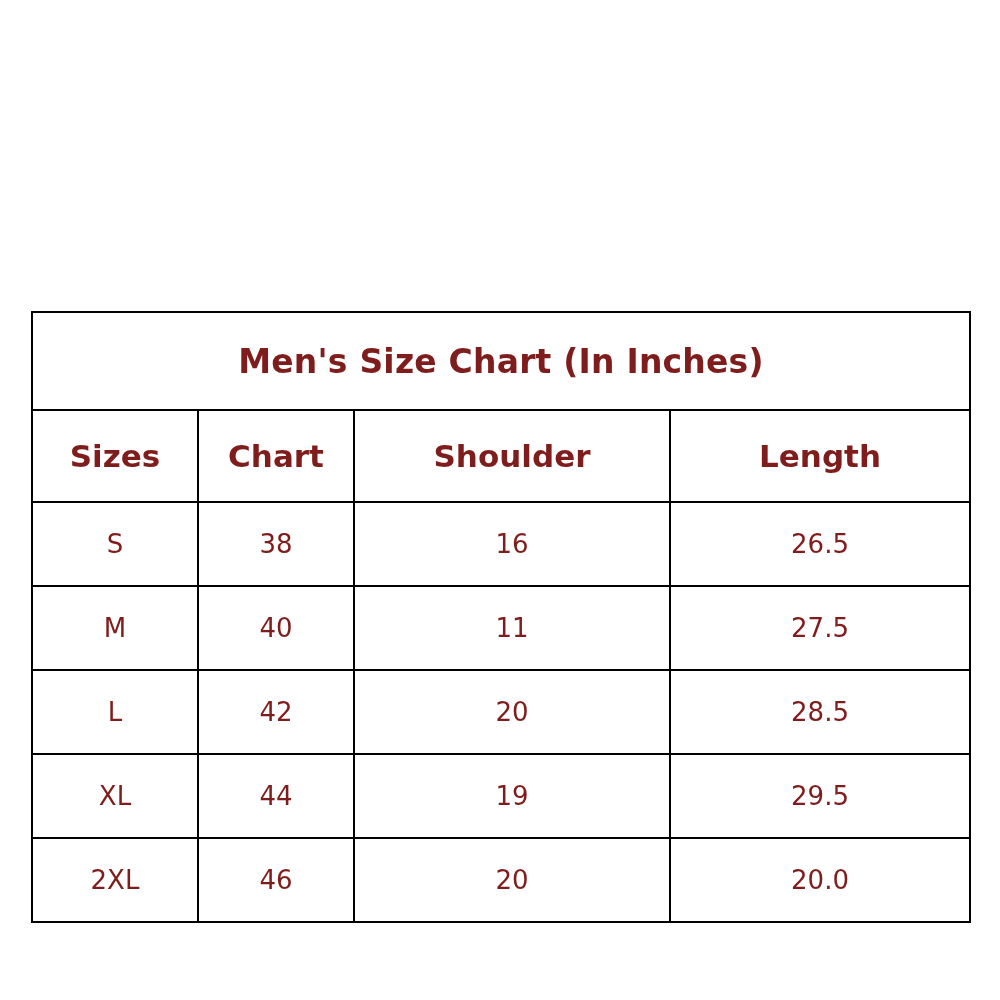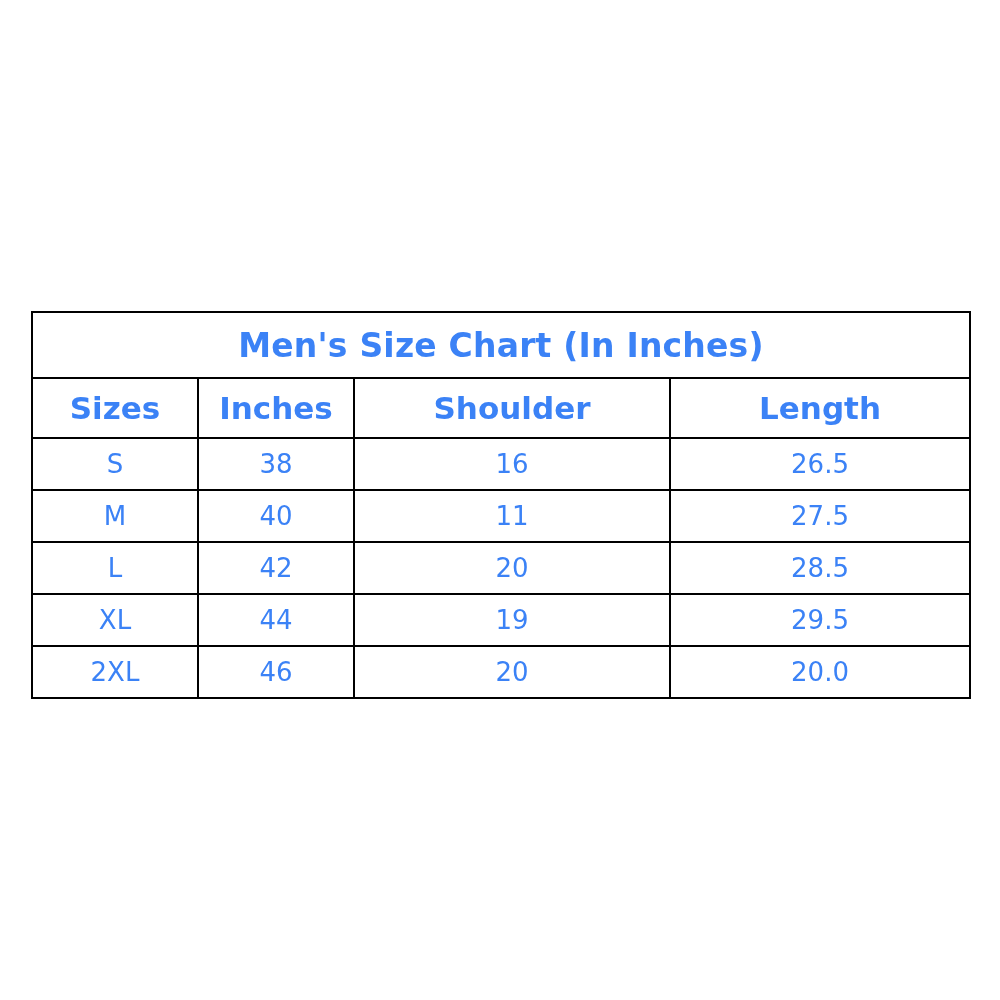--- a/index.html
+++ b/index.html
@@ -26,22 +26,22 @@
     border-collapse: collapse;
     width: 938px;
     table-layout: fixed;
     background: #ffffff;
   }
   table.size-chart td,
   table.size-chart th {
     border: 2px solid #000000;
     text-align: center;
     vertical-align: middle;
-    color: #3b82f6;
-    padding: 0;
+    color: #7f1d1d;
+    padding: 16px;
   }
   .title-cell {
     height: 64px;
     font-size: 33px;
     font-weight: bold;
     letter-spacing: 0.2px;
   }
   .header-cell {
     height: 58px;
     font-size: 31px;
@@ -68,21 +68,21 @@
         <col class="c-chest">
         <col class="c-shoulder">
         <col class="c-length">
       </colgroup>
       <tbody>
         <tr>
           <td class="title-cell" colspan="4">Men's  Size Chart (In Inches)</td>
         </tr>
         <tr>
           <td class="header-cell">Sizes</td>
-          <td class="header-cell">Inches</td>
+          <td class="header-cell">Chart</td>
           <td class="header-cell">Shoulder</td>
           <td class="header-cell">Length</td>
         </tr>
         <tr>
           <td class="body-cell">S</td>
           <td class="body-cell">38</td>
           <td class="body-cell">16</td>
           <td class="body-cell">26.5</td>
         </tr>
         <tr>

